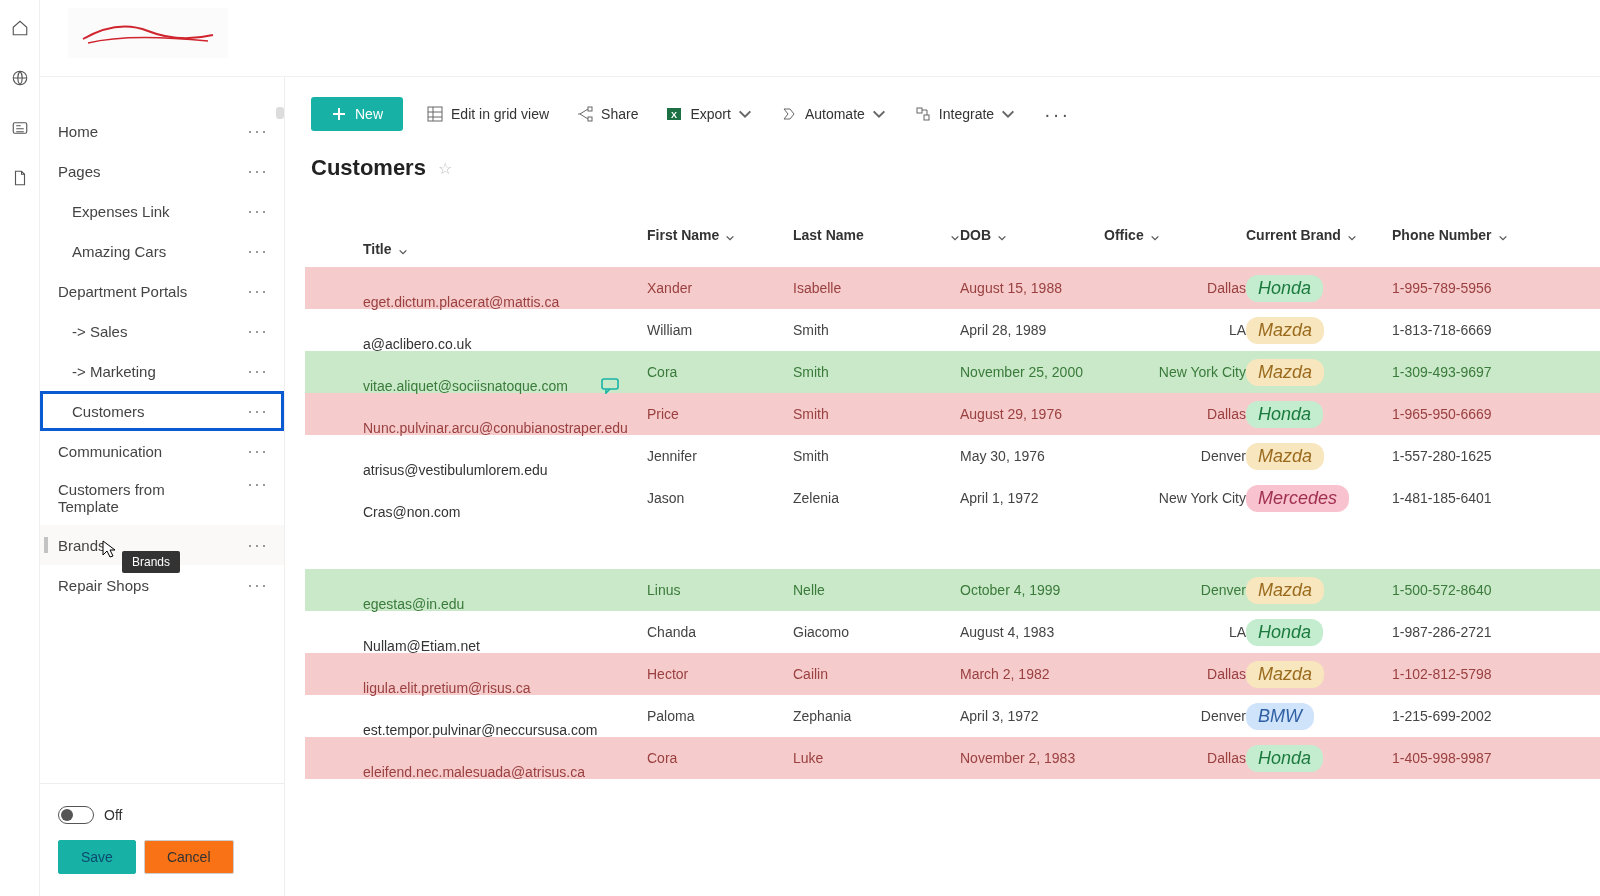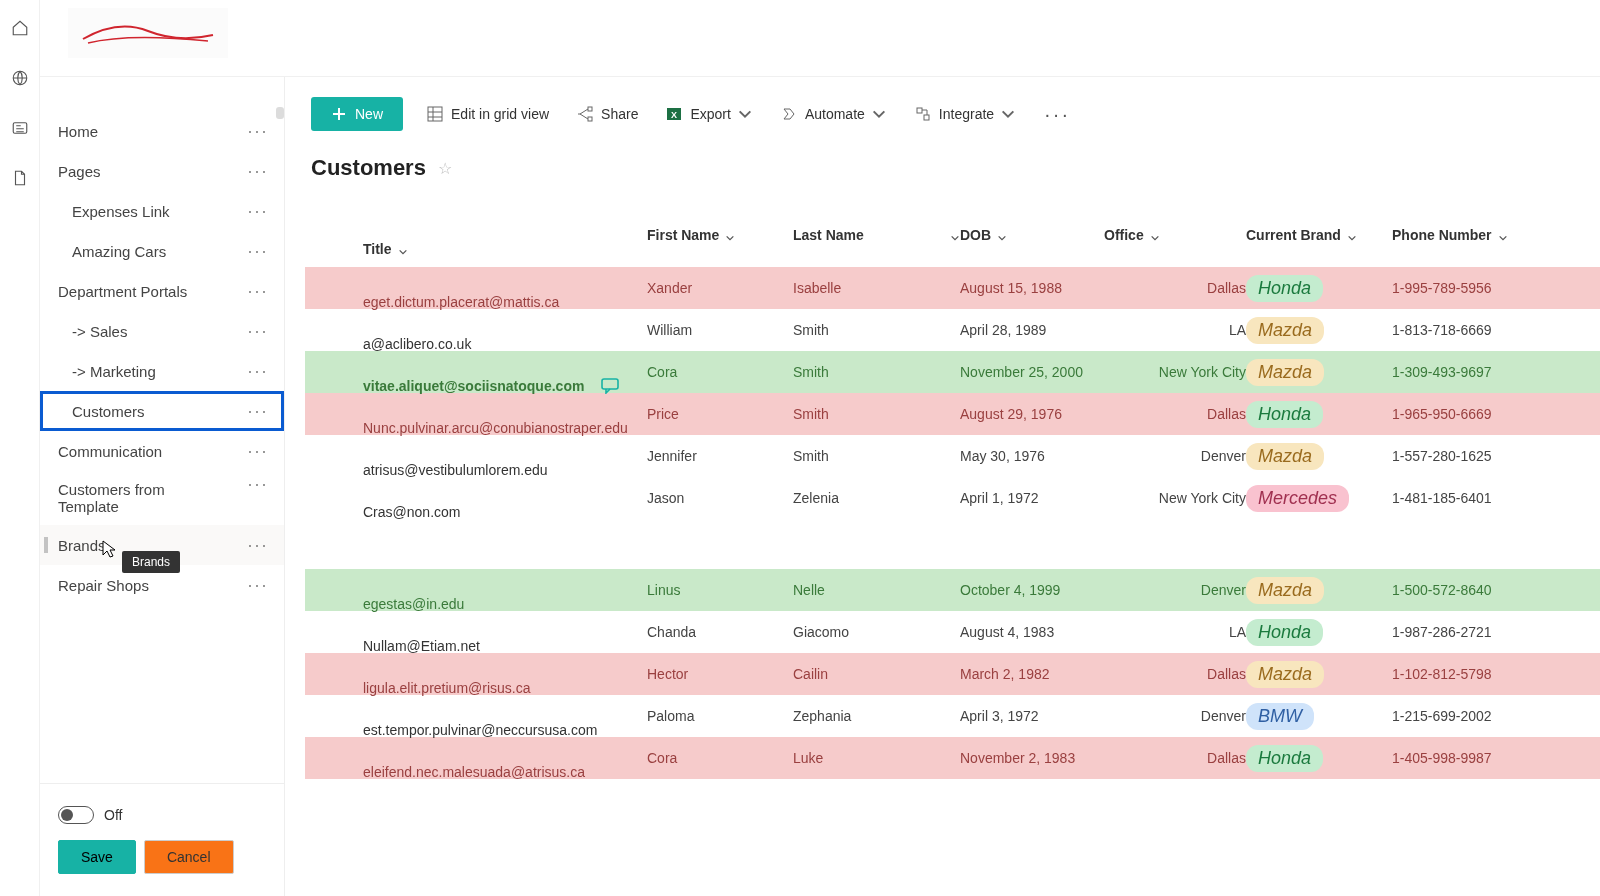--- a/index.html
+++ b/index.html
@@ -42,21 +42,21 @@
 
 .side-footer { padding: 12px 18px; border-top: 1px solid #eee; }
 .targeting-label { font-size: 14px; font-weight: 600; color: #333; line-height: 1.35; }
 .targeting-info { display: inline-flex; width: 14px; height: 14px; border: 1px solid #888; border-radius: 50%; align-items: center; justify-content: center; font-size: 10px; color: #888; margin-left: 4px; vertical-align: middle; }
 .toggle-row { display: flex; align-items: center; gap: 10px; margin-top: 10px; }
 .toggle { width: 36px; height: 18px; border-radius: 10px; background: #fff; border: 1px solid #555; position: relative; cursor: pointer; }
 .toggle-knob { width: 12px; height: 12px; border-radius: 50%; background: #555; position: absolute; left: 2px; top: 2px; }
 .toggle-label { font-size: 14px; color: #333; }
 .footer-buttons { display: flex; gap: 8px; margin-top: 16px; }
 .btn { padding: 8px 22px; font-size: 14px; border-radius: 2px; cursor: pointer; border: 1px solid #ccc; background: #f97316; color: #333; }
-.btn.primary { background: #17b2a5; border-color: #17b2a5; color: #000000; }
+.btn.primary { background: #17b2a5; border-color: #17b2a5; color: #0c4a6e; }
 .btn.cancel { }
 
 
 .content { flex: 1; padding: 20px 0 0 20px; overflow: hidden; }
 
 .toolbar { display: flex; align-items: center; gap: 20px; margin-bottom: 24px; padding-left: 6px; }
 .tb-btn { display: flex; align-items: center; gap: 8px; font-size: 14px; color: #333; cursor: pointer; padding: 5px 4px; }
 .tb-btn.new { background: #17b2a5; color: #fff; padding: 9px 20px; border-radius: 3px; font-weight: 500; }
 .tb-icon { width: 16px; height: 16px; display: inline-flex; align-items: center; justify-content: center; }
 .tb-icon svg { width: 16px; height: 16px; }
@@ -362,21 +362,21 @@
                 <div class="cell col-title">a@aclibero.co.uk</div>
                 <div class="cell col-first">William</div>
                 <div class="cell col-last">Smith</div>
                 <div class="cell col-dob">April 28, 1989</div>
                 <div class="cell col-office">LA</div>
                 <div class="cell col-brand"><span class="badge mazda">Mazda</span></div>
                 <div class="cell col-phone">1-813-718-6669</div>
               </div>
               <div class="row green">
                 <div class="cell col-sel"></div>
-                <div class="cell col-title" style="display: flex; align-items: flex-start; font-weight: bold;">
+                <div class="cell col-title" style="display: flex; align-items: flex-start;">
                   <span style="flex: 1 1 0%;">vitae.aliquet@sociisnatoque.com</span>
                   <span class="comment-icon"><svg viewBox="0 0 18 16">
                       <rect x="1" y="1" width="16" height="10" rx="2"></rect>
                       <path d="M5 11 L5 15 L9 11"></path>
                     </svg></span>
                 </div>
                 <div class="cell col-first">Cora</div>
                 <div class="cell col-last">Smith</div>
                 <div class="cell col-dob">November 25, 2000</div>
                 <div class="cell col-office">New York City</div>

